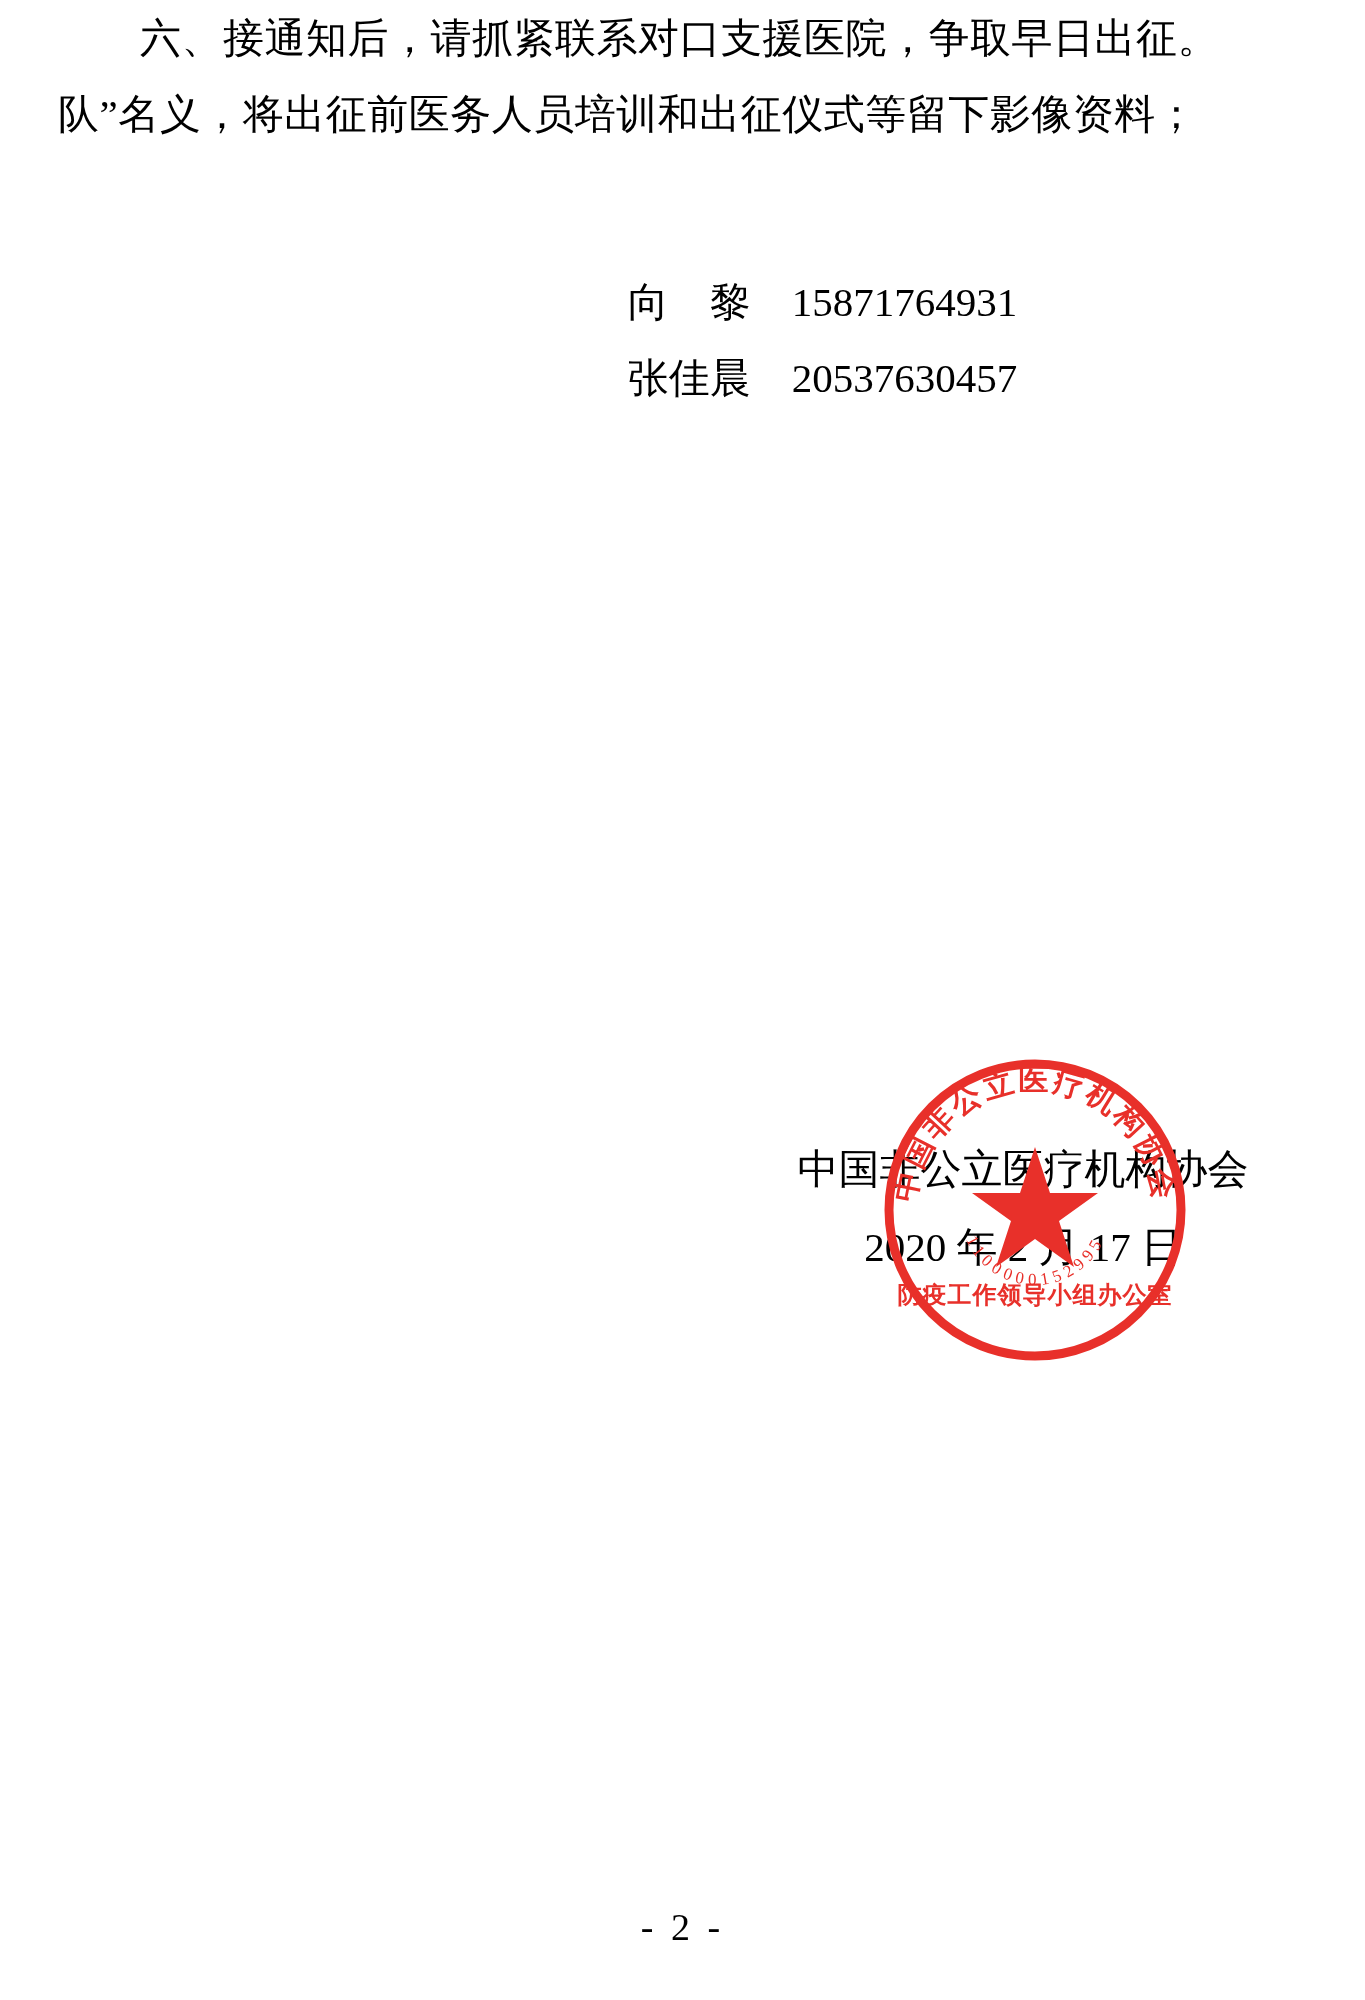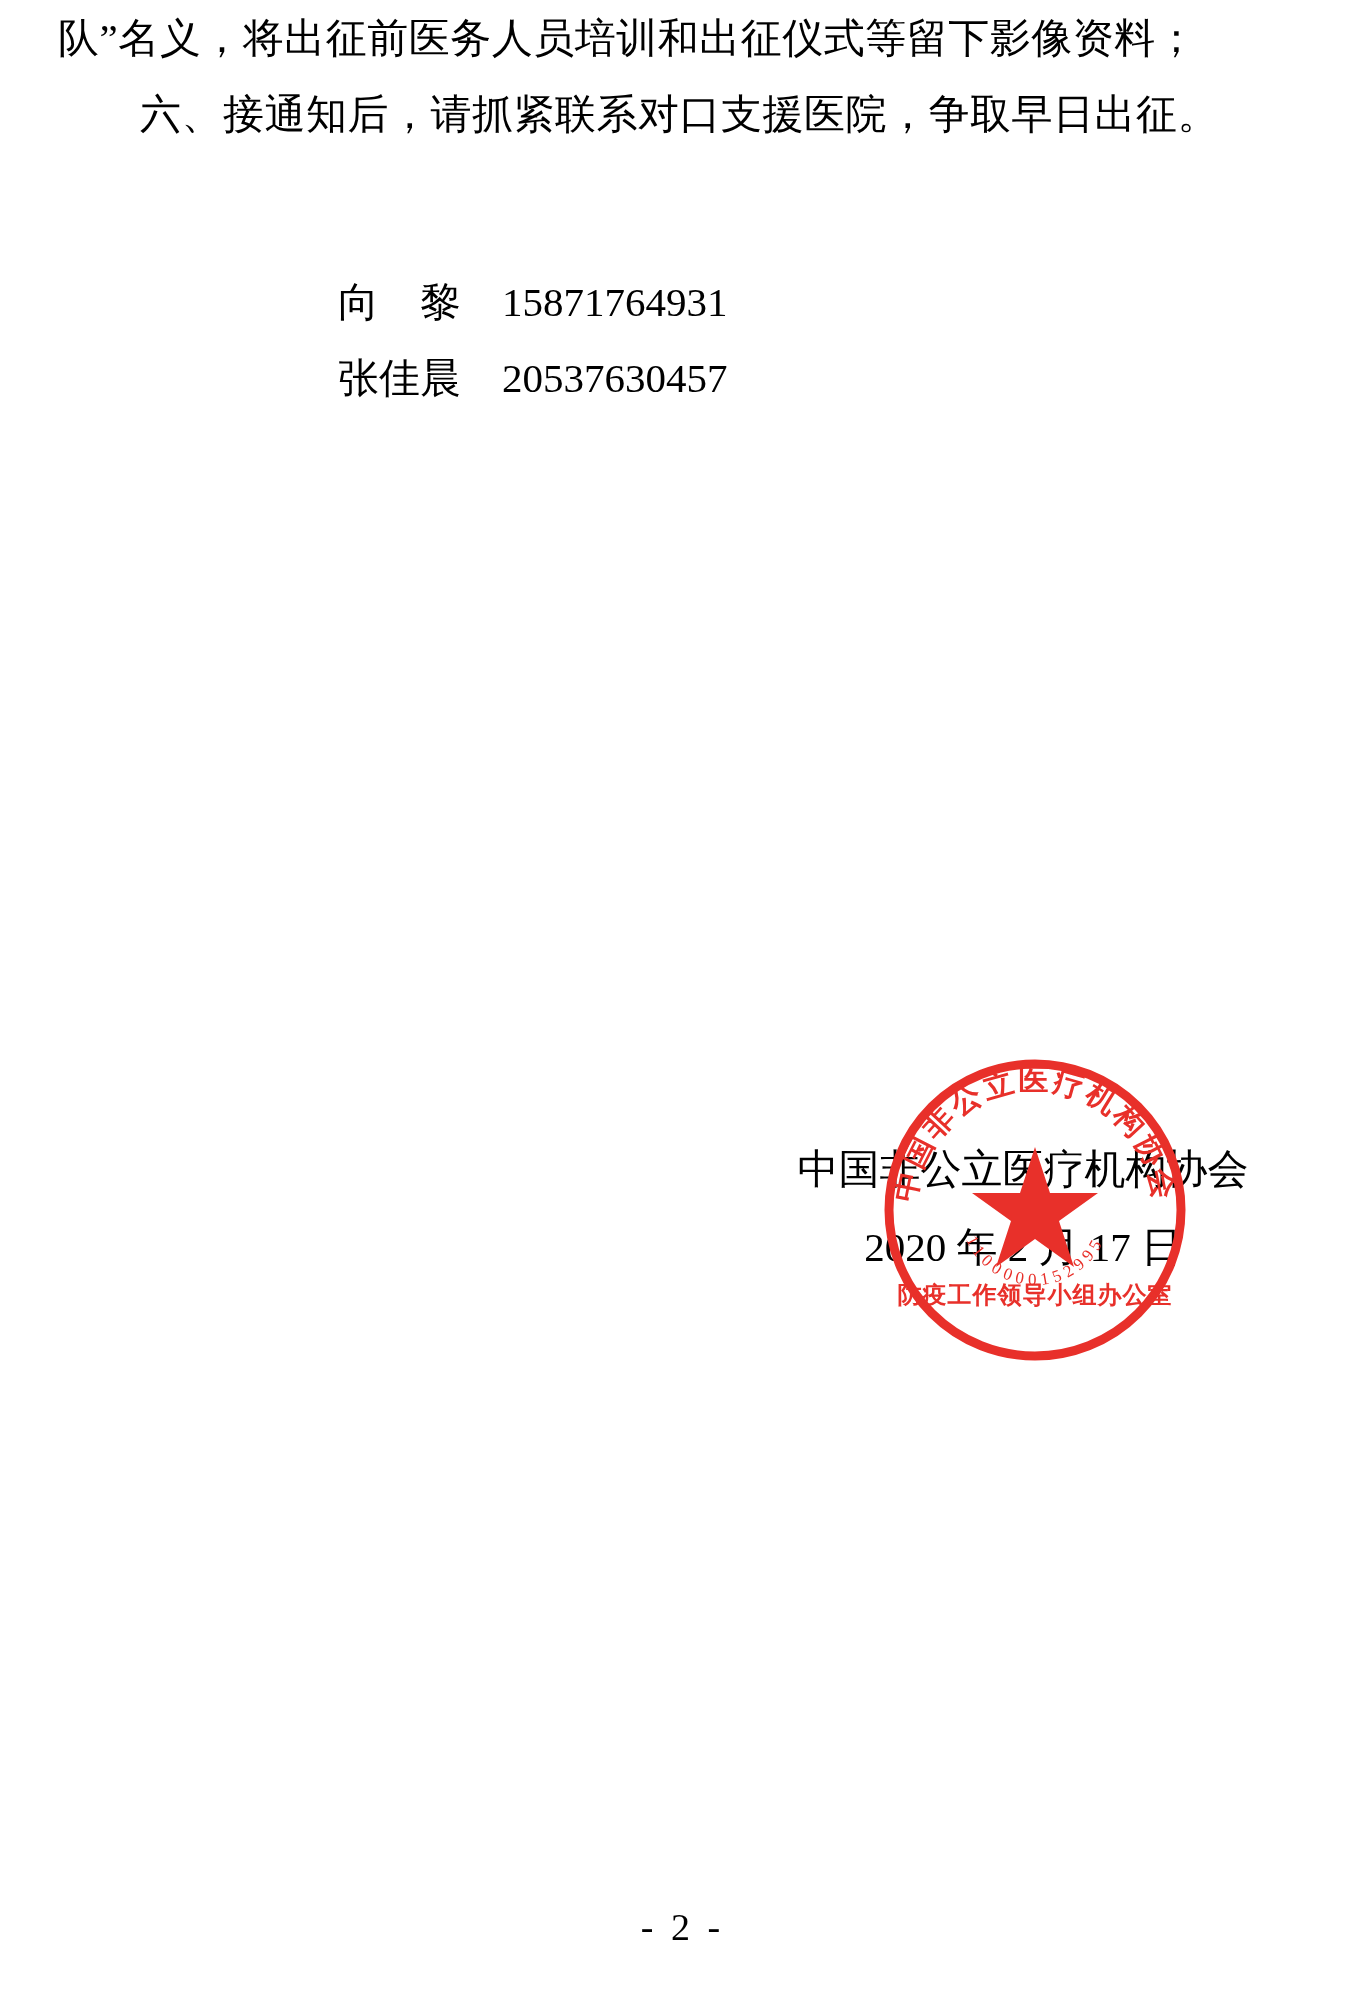--- a/index.html
+++ b/index.html
@@ -44,21 +44,21 @@
   .contact-block {
     margin-top: 0;
   }
   .contact-line {
     font-size: 41px;
     line-height: 76px;
     margin: 0;
     white-space: pre;
   }
   .contact-line.lead { padding-left: 82px; }
-  .contact-line.sub  { padding-left: 280px; }
+  .contact-line.sub  { padding-left: 280px; text-align: center; }
 
   .sign-block {
     position: absolute;
     right: 82px;
     top: 1130px;
     width: 520px;
     text-align: center;
   }
   .sign-line {
     font-size: 41px;
@@ -87,23 +87,23 @@
     letter-spacing: 4px;
   }
 </style>
 </head>
 <body>
 
 <div class="page">
 
   <div class="doc-body">
 
+    <p class="para indent">六、接通知后，请抓紧联系对口支援医院，争取早日出征。</p>
+
     <p class="para">队”名义，将出征前医务人员培训和出征仪式等留下影像资料；</p>
-
-    <p class="para indent">六、接通知后，请抓紧联系对口支援医院，争取早日出征。</p>
 
     <div class="gap-md"></div>
 
 
     <div class="gap-lg"></div>
 
     <div class="contact-block">
       <div class="contact-line sub">向　黎　15871764931</div>
       <div class="contact-line sub">张佳晨　20537630457</div>
     </div>

